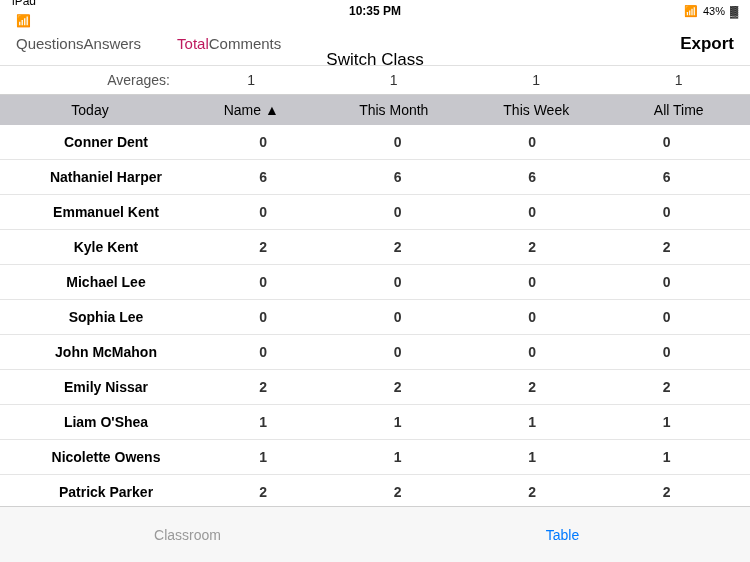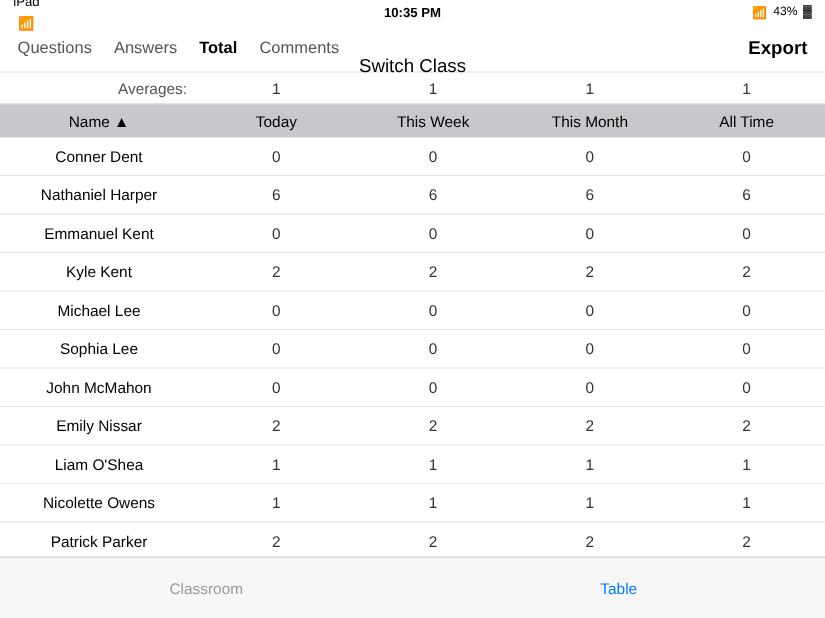--- a/index.html
+++ b/index.html
@@ -28,23 +28,23 @@
 
     
     .nav-bar {
       display: flex;
       align-items: center;
       justify-content: space-between;
       padding: 8px 16px;
       height: 44px;
       border-bottom: 1px solid #e0e0e0;
     }
-    .nav-tabs { display: flex; gap: 20px; align-items: flex-start; }
+    .nav-tabs { display: flex; align-items: flex-start; }
     .nav-tab { font-size: 15px; color: #555; cursor: pointer; }
-    .nav-tab.bold { font-weight: 700; color: #000000; }
+    .nav-tab.bold { font-weight: 400; color: #be185d; margin-left: 36px; }
     .nav-title { font-size: 17px; font-weight: 500; color: #000; position: absolute; left: 50%; transform: translateX(-50%); margin-top: 33px; }
     .nav-export { font-size: 17px; color: #000; font-weight: 700; cursor: pointer; }
 
     
     .averages-row {
       display: grid;
       grid-template-columns: 180px 1fr 1fr 1fr 1fr;
       border-bottom: 1px solid #d0d0d0;
       padding: 6px 0;
     }
@@ -75,21 +75,22 @@
     .table-header .hcell:first-child {
       text-align: center;
     }
 
     
     .table-body {}
     .table-row {
       display: grid;
       grid-template-columns: 180px 1fr 1fr 1fr 1fr;
       border-bottom: 1px solid #e5e5e5;
-      padding: 9px 0;
+      padding: 9px 16px;
+      font-weight: bold;
     }
     .table-row .dcell {
       text-align: center;
       font-size: 14px;
       color: #333;
     }
     .table-row .dcell:first-child {
       text-align: center;
       color: #000;
     }
@@ -146,24 +147,24 @@
 
 <div class="averages-row">
   <div class="cell">Averages:</div>
   <div class="cell">1</div>
   <div class="cell">1</div>
   <div class="cell">1</div>
   <div class="cell">1</div>
 </div>
 
 <div class="table-header">
+  <div class="hcell">Today</div>
   <div class="hcell">Name ▲</div>
-  <div class="hcell">Today</div>
+  <div class="hcell">This Month</div>
   <div class="hcell">This Week</div>
-  <div class="hcell">This Month</div>
   <div class="hcell">All Time</div>
 </div>
 
 <div class="table-body" id="table-body">
 <div class="table-row">
       <div class="dcell">Conner Dent</div>
       <div class="dcell">0</div>
       <div class="dcell">0</div>
       <div class="dcell">0</div>
       <div class="dcell">0</div>

